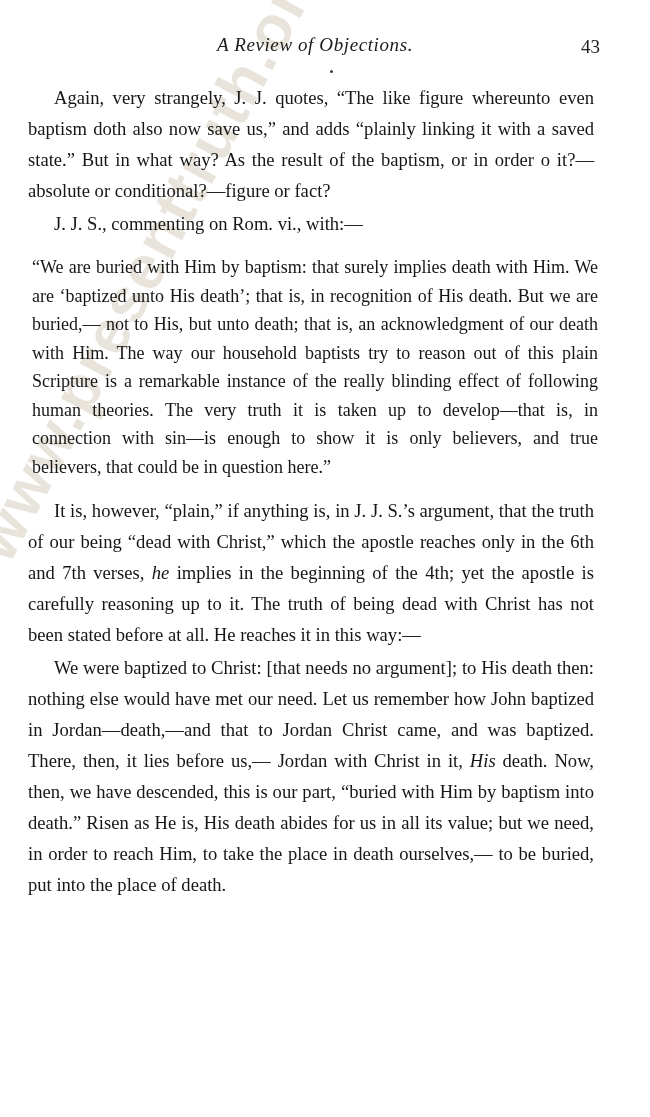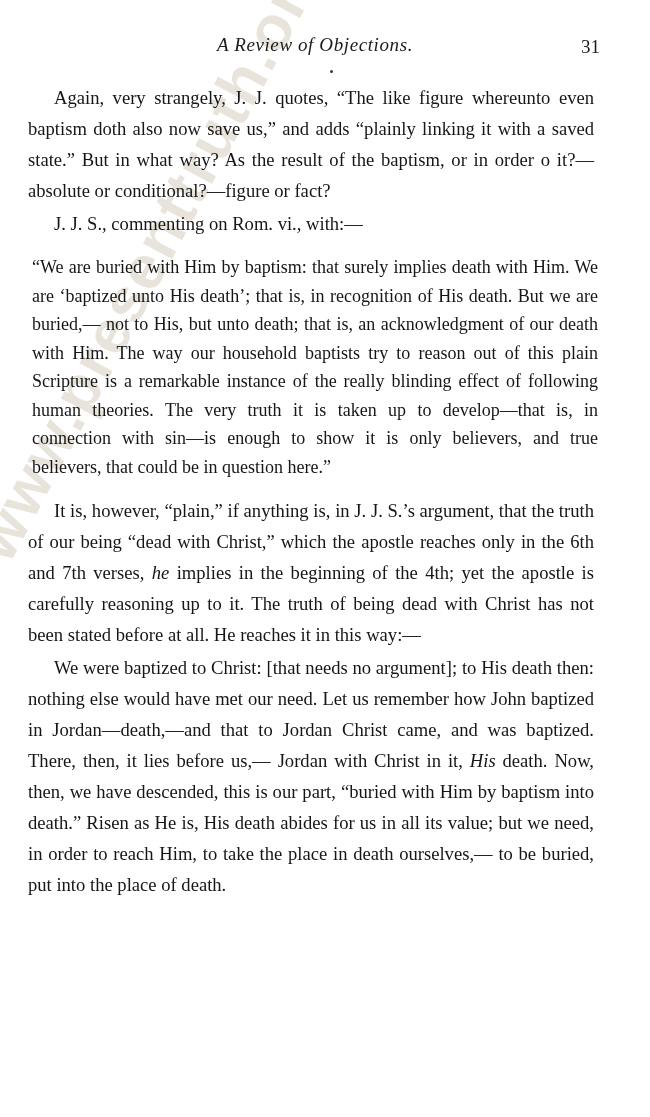--- a/index.html
+++ b/index.html
@@ -107,21 +107,21 @@
 <div class="page">
 
   <div class="watermark">
     <span>www.presenttruth.org</span>
   </div>
 
   <div class="content">
 
     <div class="header">
       <div class="running-title">A Review of Objections.</div>
-      <div class="page-number">31</div>
+      <div class="page-number">43</div>
     </div>
 
     <div class="body-text">
 
       <p class="indent">Again, very strangely, J. J. quotes, “The like figure whereunto even baptism doth also now save us,” and adds “plainly linking it with a saved state.”   But in what way?   As the result of the baptism, or in order о it?—absolute or conditional?—figure or fact?</p>
 
       <p class="indent gap-small">J. J. S., commenting on Rom. vi., with:—</p>
 
       <div class="quote">
         <p>“We are buried with Him by baptism: that surely implies death with Him.   We are ‘baptized unto His death’; that is, in recognition of His death.   But we are buried,— not to His, but unto death; that is, an acknowledgment of our death with Him.   The way our household baptists try to reason out of this plain Scripture is a remarkable instance of the really blinding effect of following human theories.   The very truth it is taken up to develop—that is, in connection with sin—is enough to show it is only believers, and true believers, that could be in question here.”</p>

